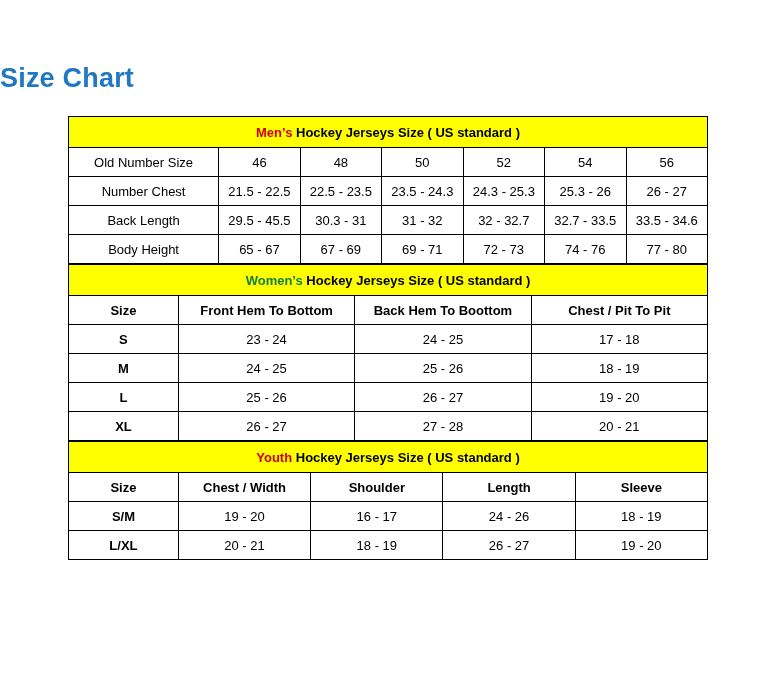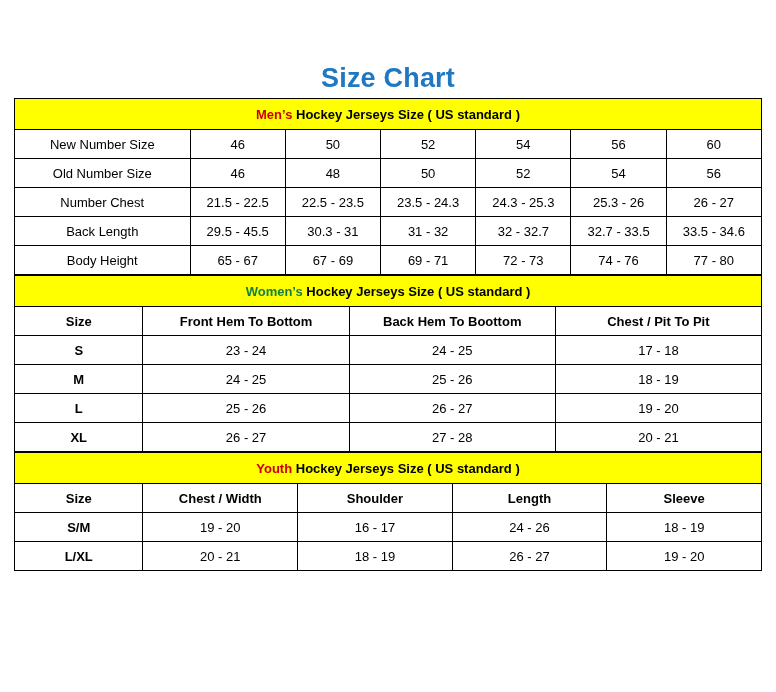--- a/index.html
+++ b/index.html
@@ -13,31 +13,30 @@
     font-family: "Liberation Sans", sans-serif;
     color: #000000;
   }
   .page {
     position: relative;
     width: 776px;
     height: 692px;
     box-sizing: border-box;
   }
   .title {
-    text-align: center;
     color: #1f78c1;
     font-size: 27px;
     font-weight: bold;
     padding-top: 63px;
     padding-bottom: 0;
     letter-spacing: 0.2px;
   }
   .chart-wrap {
-    margin: 4px auto 0 auto;
-    width: 748px;
+    margin: 22px auto 0 auto;
+    width: 640px;
   }
   table.size-table {
     border-collapse: collapse;
     width: 100%;
     table-layout: fixed;
   }
   table.size-table td {
     border: 1px solid #000000;
     text-align: center;
     vertical-align: middle;
@@ -85,29 +84,20 @@
         <col style="width:12.75%">
         <col style="width:12.75%">
       </colgroup>
       <tbody>
         <tr>
           <td class="section-head" colspan="7">
             <span class="accent-men">Men’s</span><span class="rest"> Hockey Jerseys Size ( US standard )</span>
           </td>
         </tr>
         <tr>
-          <td class="row-label">New Number Size</td>
-          <td>46</td>
-          <td>50</td>
-          <td>52</td>
-          <td>54</td>
-          <td>56</td>
-          <td>60</td>
-        </tr>
-        <tr>
           <td class="row-label">Old Number Size</td>
           <td>46</td>
           <td>48</td>
           <td>50</td>
           <td>52</td>
           <td>54</td>
           <td>56</td>
         </tr>
         <tr>
           <td class="row-label">Number Chest</td>

